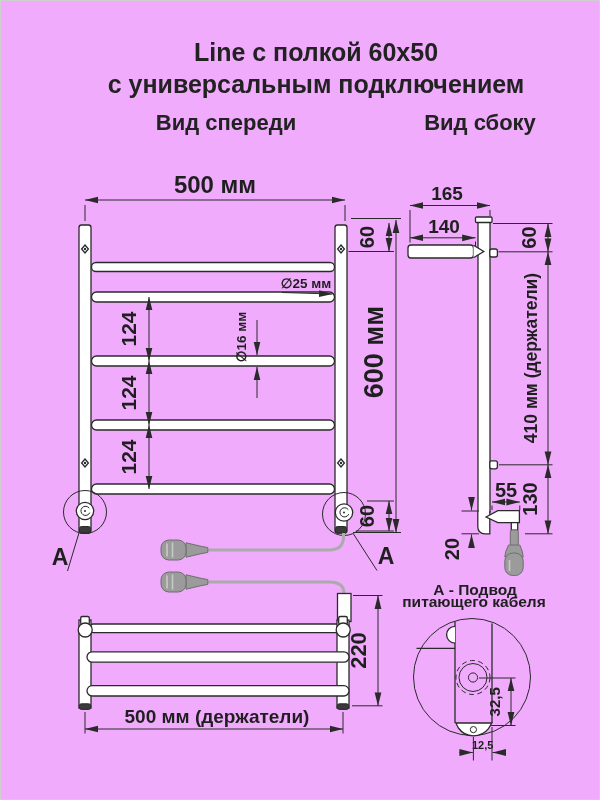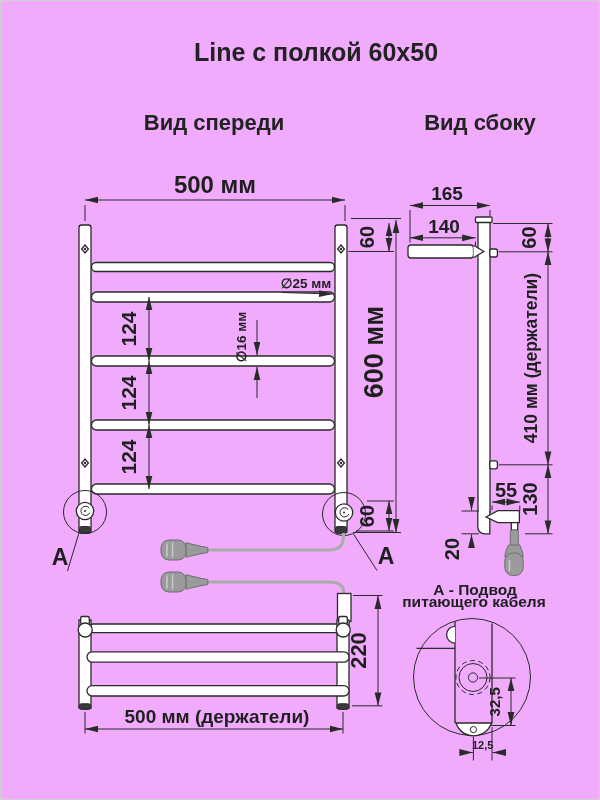--- a/index.html
+++ b/index.html
@@ -3,38 +3,39 @@
 <meta charset="utf-8">
 <style>
   html,body{margin:0;padding:0;background:#fff;}
   #page{position:relative;width:600px;height:800px;background:#f0abfc;
         font-family:"Liberation Sans",sans-serif;color:#1f1f1f;overflow:hidden;
         box-shadow:inset 0 0 0 1px #cfcfcf;}
   .title{position:absolute;top:36px;left:32px;width:568px;text-align:center;
          font-weight:bold;font-size:25px;line-height:32px;color:#222;}
   .viewlabel{position:absolute;top:110px;width:300px;text-align:center;
              font-weight:bold;font-size:22px;color:#222;}
-  #vl-front{left:64px;}
+  #vl-front{left:76px;}
   #vl-side{left:330px;}
   svg text{font-family:"Liberation Sans",sans-serif;font-weight:bold;fill:#1f1f1f;}
   svg .ln{stroke:#2a2a2a;stroke-width:1.3;fill:none;}
   svg .shape{stroke:#2a2a2a;stroke-width:1.3;fill:#ffffff;}
   svg .dark{fill:#3a3a3a;stroke:#2a2a2a;stroke-width:1;}
   svg .dim{stroke:#2a2a2a;stroke-width:1;fill:none;}
   svg .cable{stroke:#ababab;stroke-width:3;fill:none;}
   svg .plug{fill:#9b9b9b;stroke:#6f6f6f;stroke-width:1;}
   svg .plugline{stroke:#c9c9c9;stroke-width:1.6;}
 </style>
 </head>
 <body>
 
 <div id="page">
 
   <div class="title">
     <div>Line с полкой 60x50</div>
+    <div>с универсальным подключением</div>
   </div>
 
   <div class="viewlabel" id="vl-front">Вид спереди</div>
   <div class="viewlabel" id="vl-side">Вид сбоку</div>
 
   <svg width="600" height="800" viewBox="0 0 600 800" style="position:absolute;left:0;top:0;">
     <defs>
       <marker id="ar" viewBox="0 0 14 8" refX="13.4" refY="4" markerWidth="14" markerHeight="8" orient="auto-start-reverse">
         <path d="M0,0.6 L13.6,4 L0,7.4 Z" fill="#2a2a2a"></path>
       </marker>

